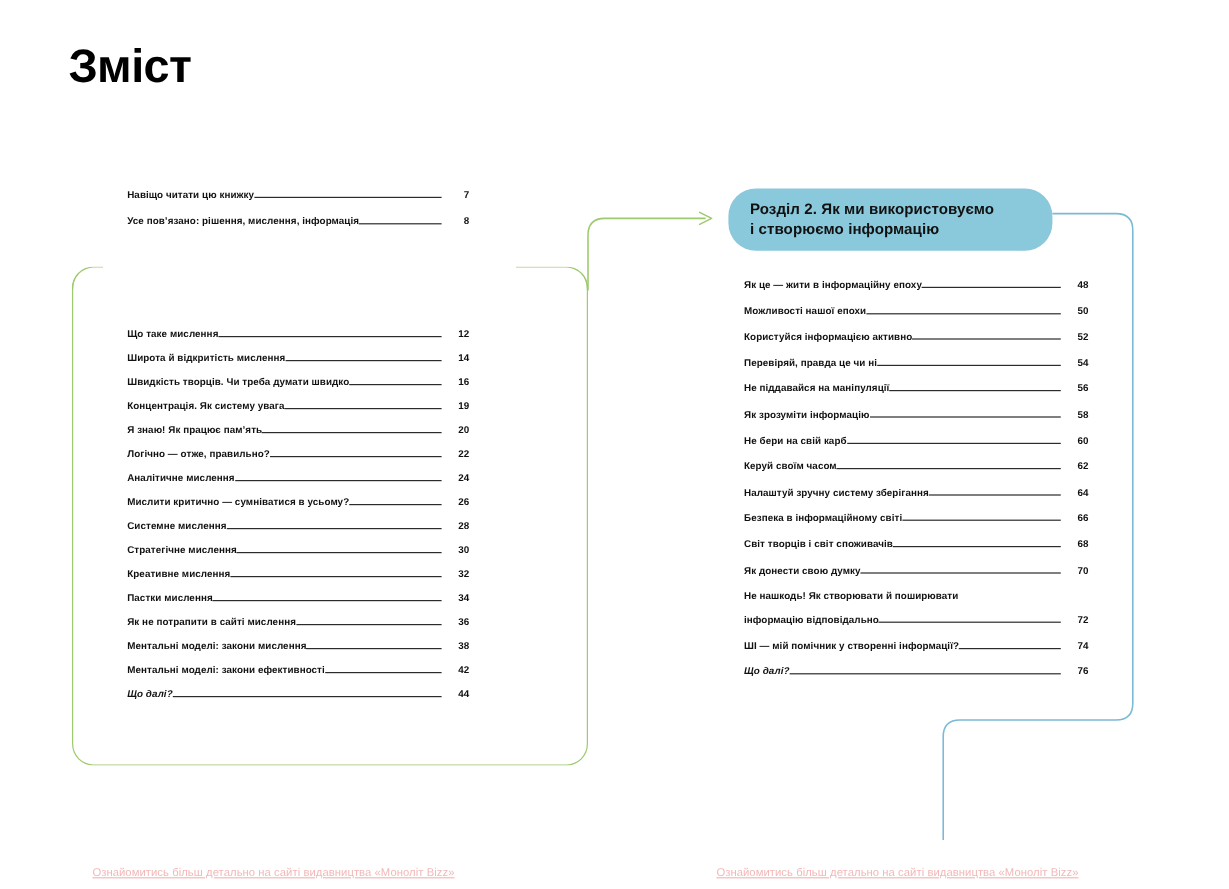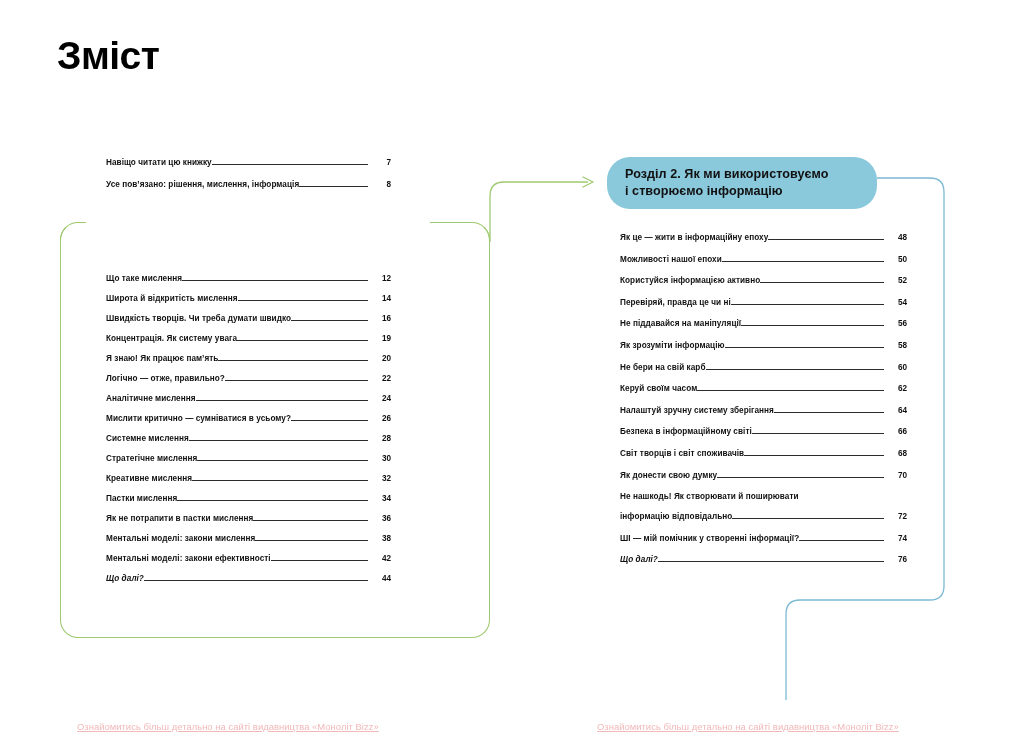--- a/index.html
+++ b/index.html
@@ -283,21 +283,21 @@
       <span class="toc-label">Креативне мислення</span>
       <span class="toc-leader"></span>
       <span class="toc-page">32</span>
     </div>
     <div class="toc-row">
       <span class="toc-label">Пастки мислення</span>
       <span class="toc-leader"></span>
       <span class="toc-page">34</span>
     </div>
     <div class="toc-row">
-      <span class="toc-label">Як не потрапити в пастки мислення</span>
+      <span class="toc-label">Як не потрапити в сайті мислення</span>
       <span class="toc-leader"></span>
       <span class="toc-page">36</span>
     </div>
     <div class="toc-row">
       <span class="toc-label">Ментальні моделі: закони мислення</span>
       <span class="toc-leader"></span>
       <span class="toc-page">38</span>
     </div>
     <div class="toc-row">
       <span class="toc-label">Ментальні моделі: закони ефективності</span>

